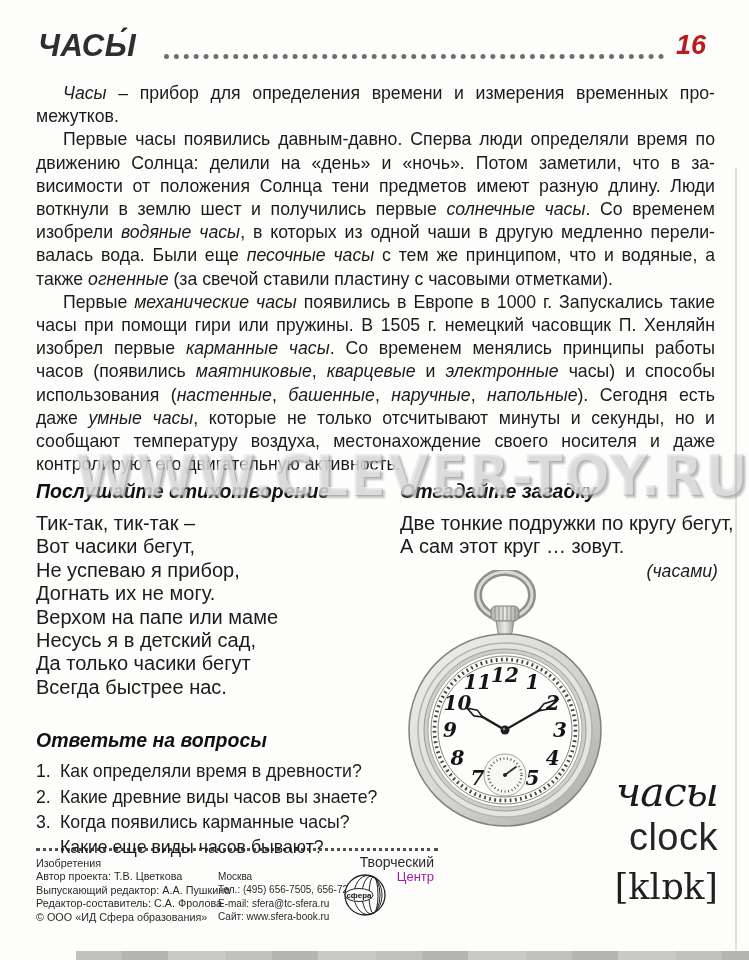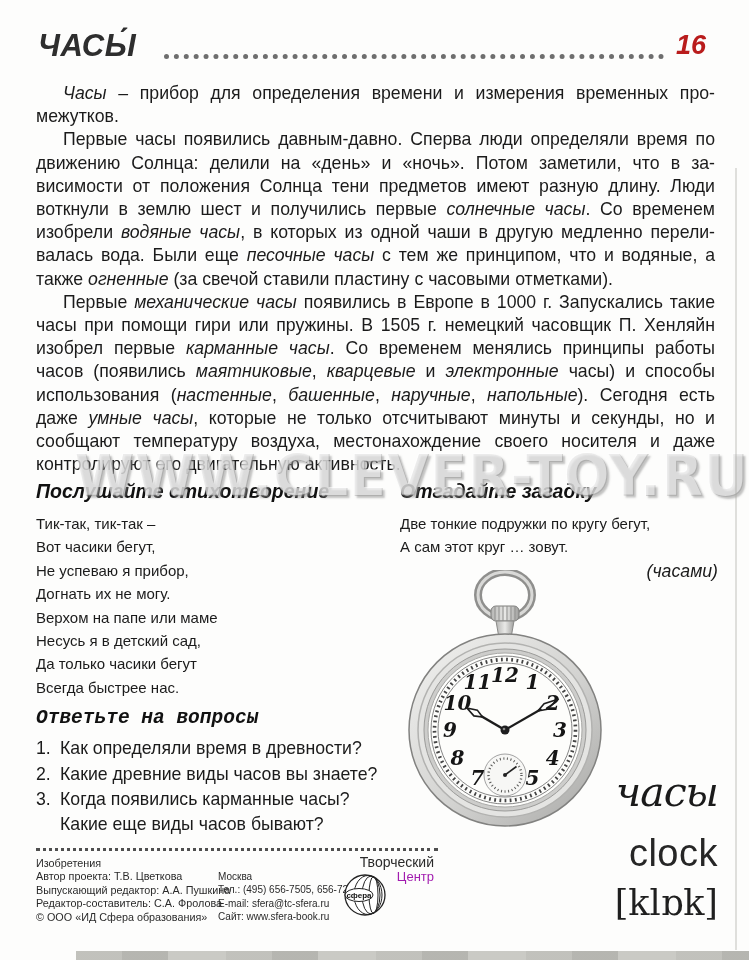--- a/index.html
+++ b/index.html
@@ -36,34 +36,34 @@
     font:bold 54px "DejaVu Sans", sans-serif; letter-spacing:1px;
     white-space:nowrap; color:rgba(255,255,255,.55);
     text-shadow:3px 3px 2px rgba(135,135,135,.5), 1px 1px 0 rgba(165,165,165,.45);
     transform:scaleY(1.06); pointer-events:none;
   }
   
   .col-left  { position:absolute; left:36px;  top:480px; width:352px; z-index:2; }
   .col-right { position:absolute; left:400px; top:480px; width:318px; z-index:2; }
   .sec-title { margin:0; font:italic bold 19.5px "Liberation Sans", sans-serif; color:#111; white-space:nowrap; }
   .poem { margin-top:9px; }
-  .poem-line, .riddle-line { font-size:15px; line-height:23.4px; white-space:nowrap; }
+  .poem-line, .riddle-line { font-size:20px; line-height:23.4px; white-space:nowrap; }
   .riddle { margin-top:9px; }
   .riddle-answer { font-style:italic; font-size:17.7px; line-height:23.4px; text-align:right; margin-top:1px; }
-  .questions-title { margin-top:8px;font-family:Liberation Mono, monospace; }
+  .questions-title { margin-top:30px; }
   .questions { margin-top:7px; }
   .q-line { display:flex; font-size:17.7px; line-height:25.4px; white-space:nowrap; }
   .q-num { flex:none; width:24px; }
   
   .watch { position:absolute; left:405px; top:570px; width:200px; height:258px; z-index:2; }
   .dialnum { font:italic bold 20px "DejaVu Serif", serif; text-anchor:middle; fill:#151515; }
   
   .vocab { position:absolute; left:538px; top:768px; width:180px; text-align:right; z-index:2; }
   .vocab-ru { font:italic 41px "DejaVu Serif", serif; letter-spacing:-1px; color:#1a1a1a; }
-  .vocab-en { margin-top:16px; font:38px "Liberation Sans", sans-serif; letter-spacing:.5px; color:#262626; }
+  .vocab-en { margin-top:0; font:38px "Liberation Sans", sans-serif; letter-spacing:.5px; color:#262626; }
   .vocab-tr { margin-top:8px; font:35px "DejaVu Serif", serif; color:#1f1f1f; }
   
   .ftr-dots { position:absolute; left:36px; top:845px; width:402px; height:3px; border-bottom:3px dotted #4f4f4f; }
   .ftr-col1 { position:absolute; left:36px;  top:857px; width:190px; font-size:10.8px; line-height:13.4px; color:#2a2a2a; }
   .ftr-col2 { position:absolute; left:218px; top:870px; width:150px; font-size:10px; line-height:13.4px; color:#2a2a2a; }
   .ftr-title { font-weight:normal; }
   .ftr-line { white-space:nowrap; }
   .logo { position:absolute; left:340px; top:856px; width:94px; height:62px; }
   .logo-line1 { position:absolute; right:0; top:0;   font-size:14px; line-height:13px; color:#2a2a2a; white-space:nowrap; }
   .logo-line2 { position:absolute; right:0; top:14px; font-size:13px; line-height:13px; color:#a21caf; }

